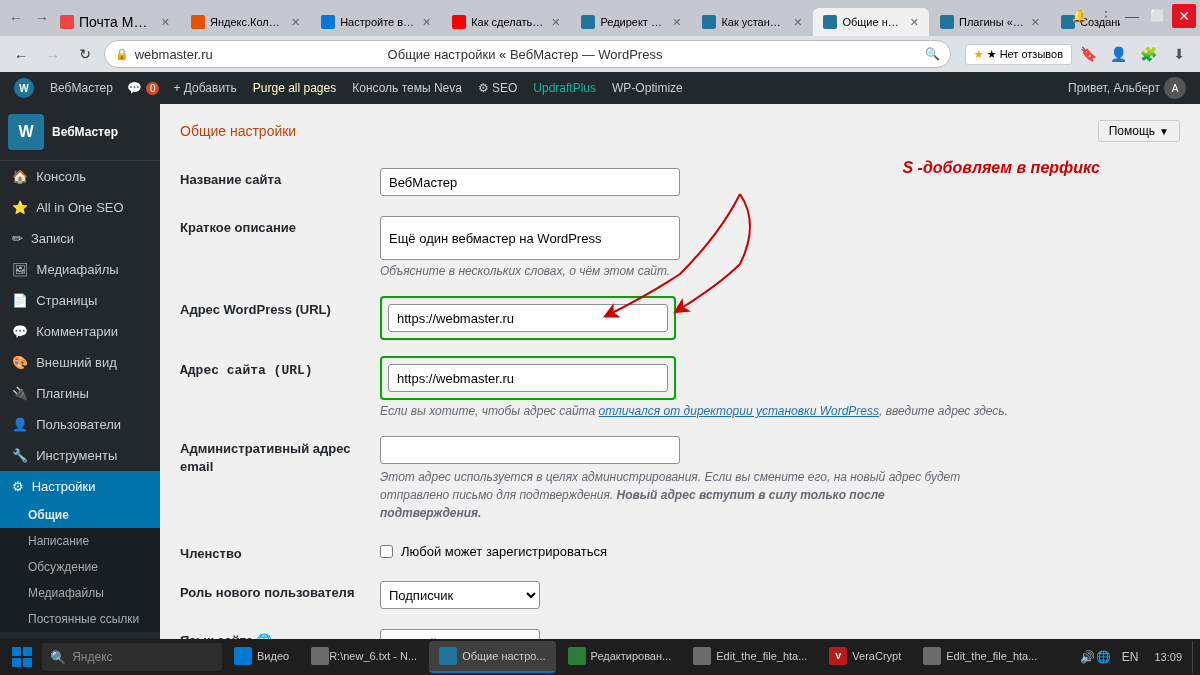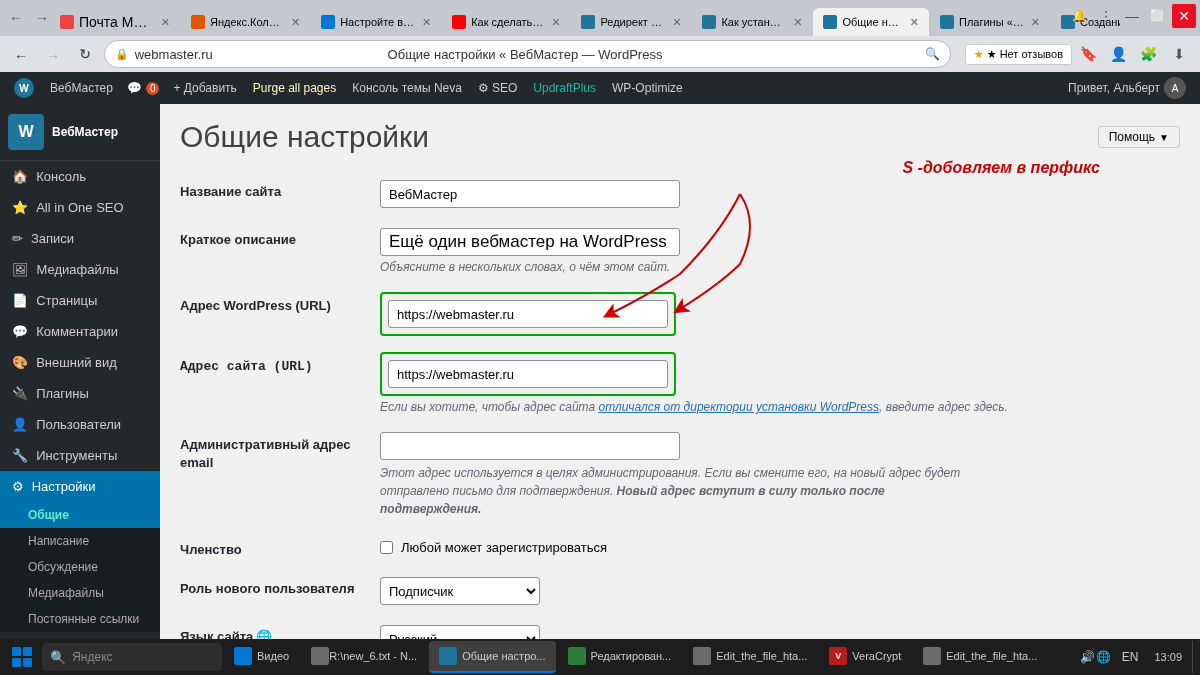--- a/index.html
+++ b/index.html
@@ -177,34 +177,34 @@
       <div style="padding:8px 12px;color:#ccc;font-size:13px;display:flex;align-items:center;gap:8px;cursor:pointer;">
         <span style="font-size:13px;">🔧</span>
         <span>Инструменты</span>
       </div>
       <div style="padding:8px 12px;color:#fff;font-size:13px;display:flex;align-items:center;gap:8px;cursor:pointer;background:#0073aa;">
         <span style="font-size:13px;">⚙</span>
         <span>Настройки</span>
       </div>
 
       <div style="background:#191e23;">
-        <div style="padding:6px 12px 6px 28px;color:#5eead4;font-size:12px;cursor:pointer;background:#0073aa;font-weight:bold;">Общие</div>
+        <div style="padding:6px 12px 6px 28px;color:#e5e5e5;font-size:12px;cursor:pointer;background:#0073aa;font-weight:bold;">Общие</div>
         <div style="padding:6px 12px 6px 28px;color:#aaa;font-size:12px;cursor:pointer;">Написание</div>
         <div style="padding:6px 12px 6px 28px;color:#aaa;font-size:12px;cursor:pointer;">Обсуждение</div>
         <div style="padding:6px 12px 6px 28px;color:#aaa;font-size:12px;cursor:pointer;">Медиафайлы</div>
         <div style="padding:6px 12px 6px 28px;color:#aaa;font-size:12px;cursor:pointer;">Постоянные ссылки</div>
 
       </div>
 
     </div>
 
     <div style="flex:1;background:#f0f0f1;overflow-y:auto;padding:16px 20px;position:relative;">
 
       <div style="display:flex;align-items:center;margin-bottom:16px;">
-        <h1 style="font-size:30px;color:#404040;font-weight:400;flex:1;">Общие настройки</h1>
+        <h1 style="font-size:14px;color:#c2410c;font-weight:400;flex:1;">Общие настройки</h1>
         <button style="background:#f0f0f1;border:1px solid #ccc;border-radius:3px;padding:3px 10px;font-size:12px;cursor:pointer;display:flex;align-items:center;gap:4px;">
           <span>Помощь</span>
           <span style="font-size:10px;">▼</span>
         </button>
       </div>
 
       <div style="position:absolute;top:55px;right:100px;color:#cc0000;font-size:16px;font-weight:bold;font-style:italic;pointer-events:none;">
         S -добовляем в перфикс
       </div>
 
@@ -232,21 +232,21 @@
           <td style="padding:10px 0;">
             <input type="text" value="ВебМастер" style="width: 300px; height: 28px; border: 1px solid rgb(140, 143, 148); border-radius: 3px; padding: 0px 8px; font-size: 13px; background: rgb(255, 255, 255);">
           </td>
         </tr>
 
         <tr>
           <td style="width:200px;padding:10px 0;vertical-align:top;padding-top:14px;">
             <label style="font-weight:bold;font-size:13px;color:#23282d;">Краткое описание</label>
           </td>
           <td style="padding:10px 0;">
-            <input type="text" value="Ещё один вебмастер на WordPress" style="width: 300px; height: 28px; border: 1px solid rgb(140, 143, 148); border-radius: 3px; padding: 0px 8px; font-size: 17px; background: rgb(255, 255, 255);">
+            <input type="text" value="Ещё один вебмастер на WordPress" style="width: 300px; height: 44px; border: 1px solid rgb(140, 143, 148); border-radius: 3px; padding: 0px 8px; font-size: 13px; background: rgb(255, 255, 255);">
             <div style="font-size:12px;color:#646970;margin-top:4px;font-style:italic;">Объясните в нескольких словах, о чём <em>этом сайт.</em></div>
           </td>
         </tr>
 
         <tr>
           <td style="width:200px;padding:10px 0;vertical-align:top;padding-top:14px;">
             <label style="font-weight:bold;font-size:13px;color:#23282d;">Адрес WordPress (URL)</label>
           </td>
           <td style="padding:8px 0;">
             <div style="border:2px solid #00a800;border-radius:4px;padding:6px;display:inline-block;background:transparent;">

